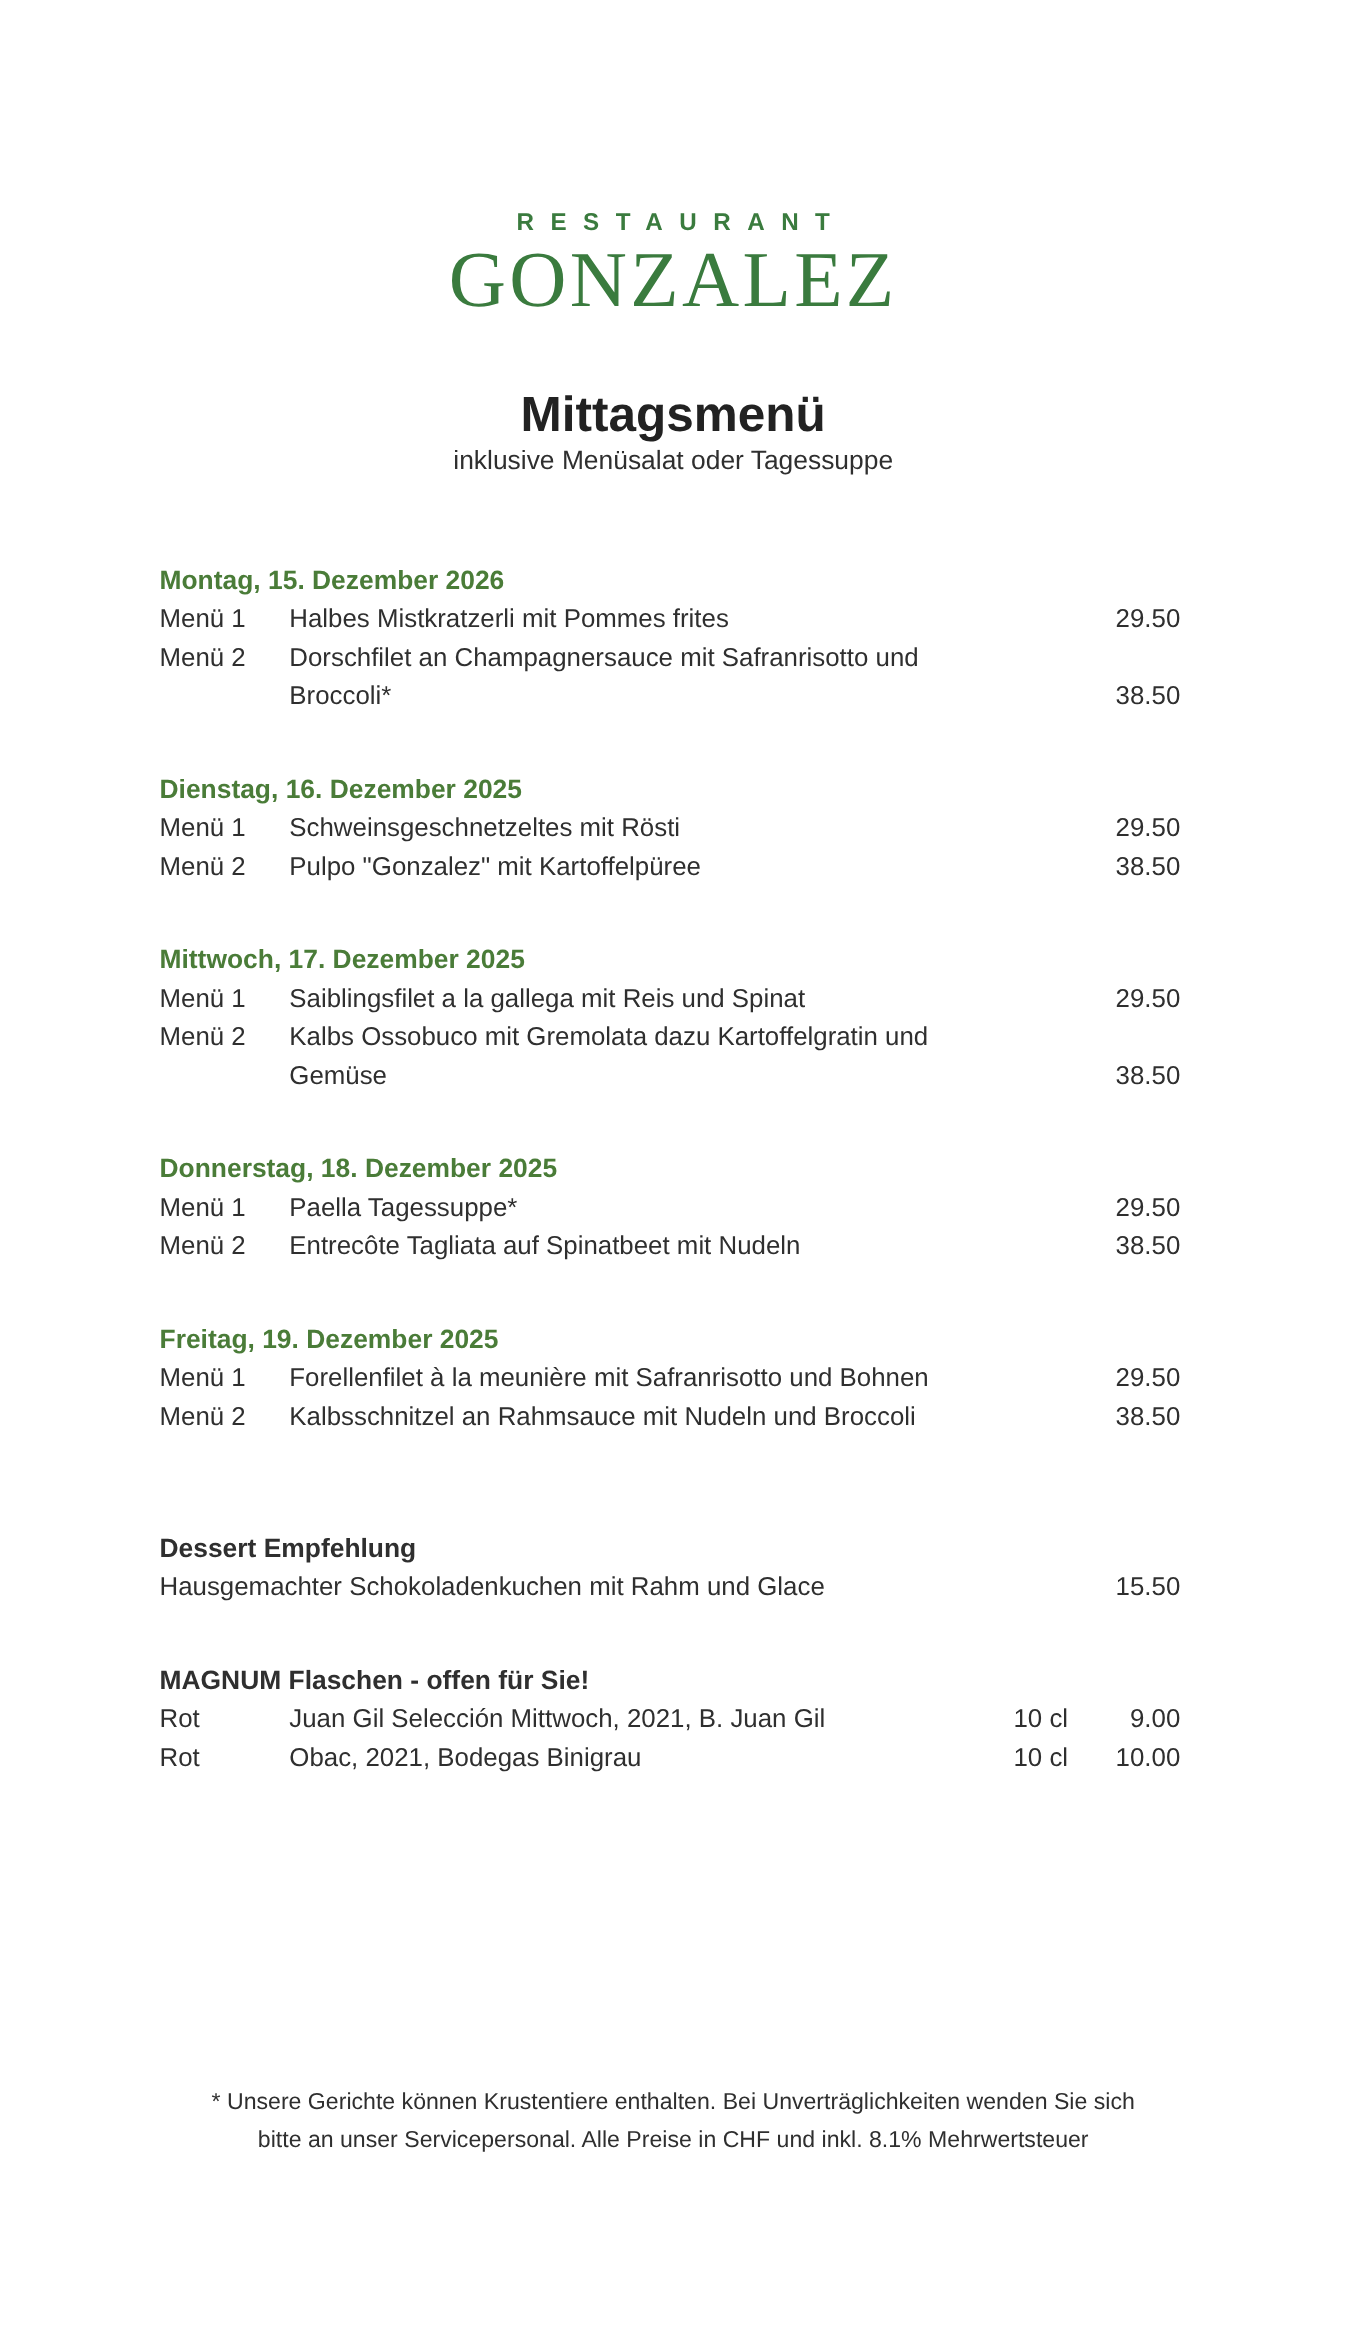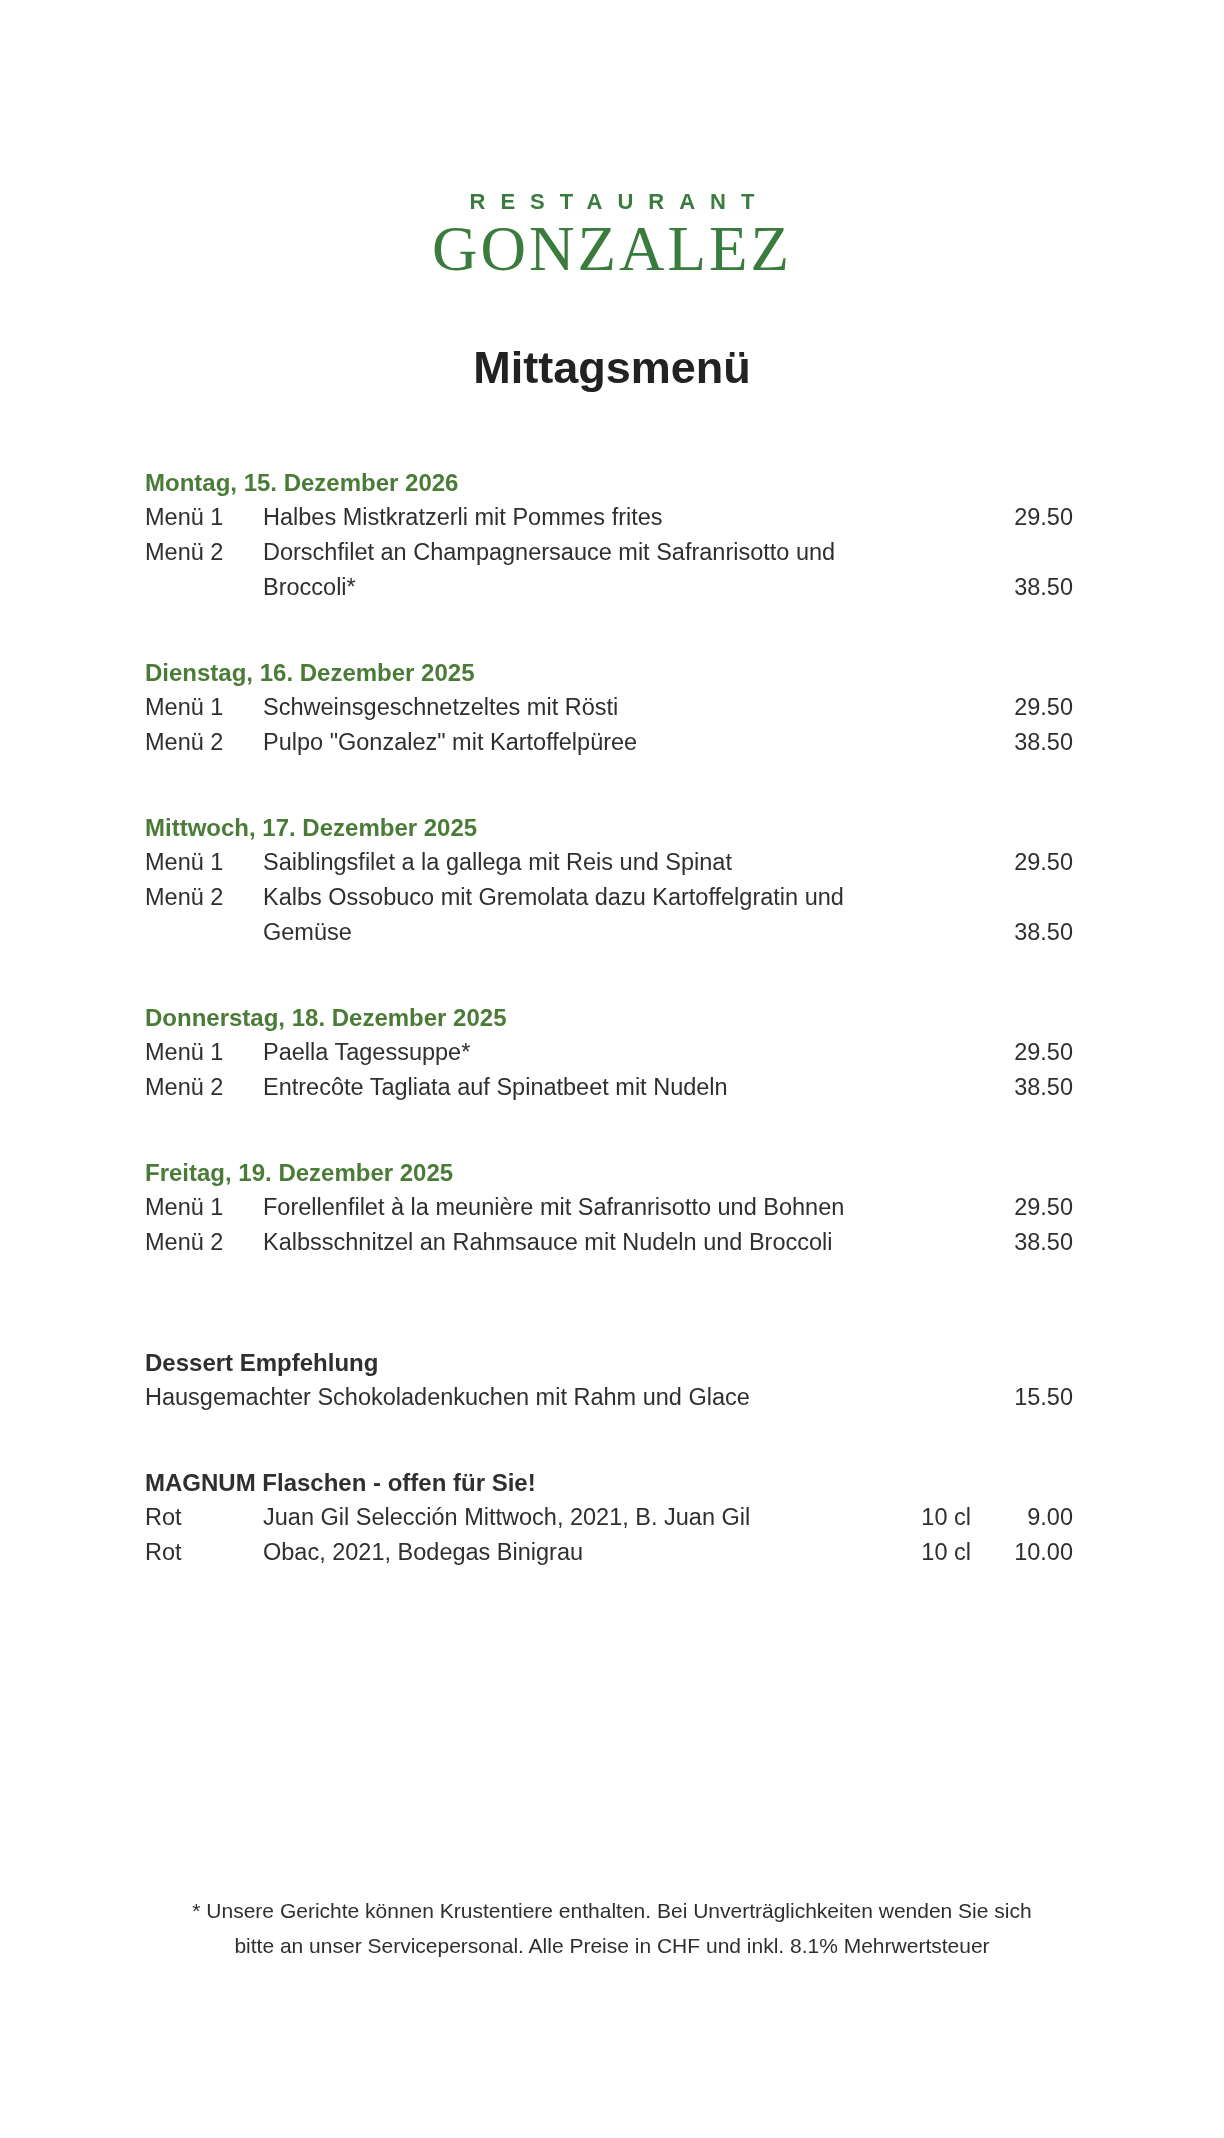--- a/index.html
+++ b/index.html
@@ -12,21 +12,21 @@
     overflow:hidden;
   }
   
   .logo{padding-top:190px;text-align:center;}
   .brand-top{
     font-size:22px;font-weight:bold;color:#3a7b3e;
     letter-spacing:15px;padding-left:15px;line-height:1.1;
   }
   .brand-name{
     font-family:"Liberation Serif","DejaVu Serif",serif;
-    font-size:63px;color:#3a7b3e;letter-spacing:3px;line-height:1.0;
+    font-size:72px;color:#3a7b3e;letter-spacing:3px;line-height:1.0;
     margin-top:4px;
   }
   
   .title-block{text-align:center;margin-top:64px;}
   .menu-title{font-size:45px;font-weight:bold;color:#222;line-height:46px;}
   .menu-subtitle{font-size:24px;color:#2f2f2f;line-height:34px;margin-top:2px;}
   
   .menu{margin:74px 151px 0 145px;}
   .section{margin-bottom:50px;}
   .section-dessert{margin-top:85px;}
@@ -52,20 +52,21 @@
 
 <div class="page">
 
   <div class="logo">
     <div class="brand-top">RESTAURANT</div>
     <div class="brand-name">GONZALEZ</div>
   </div>
 
   <div class="title-block">
     <div class="menu-title">Mittagsmenü</div>
+    <div class="menu-subtitle">inklusive Menüsalat oder Tagessuppe</div>
   </div>
 
   <div class="menu">
 
     <div class="section">
       <div class="day-heading">Montag, 15. Dezember 2026</div>
       <div class="row">
         <span class="col-label">Menü 1</span>
         <span class="col-text">Halbes Mistkratzerli mit Pommes frites</span>
         <span class="col-price">29.50</span>

